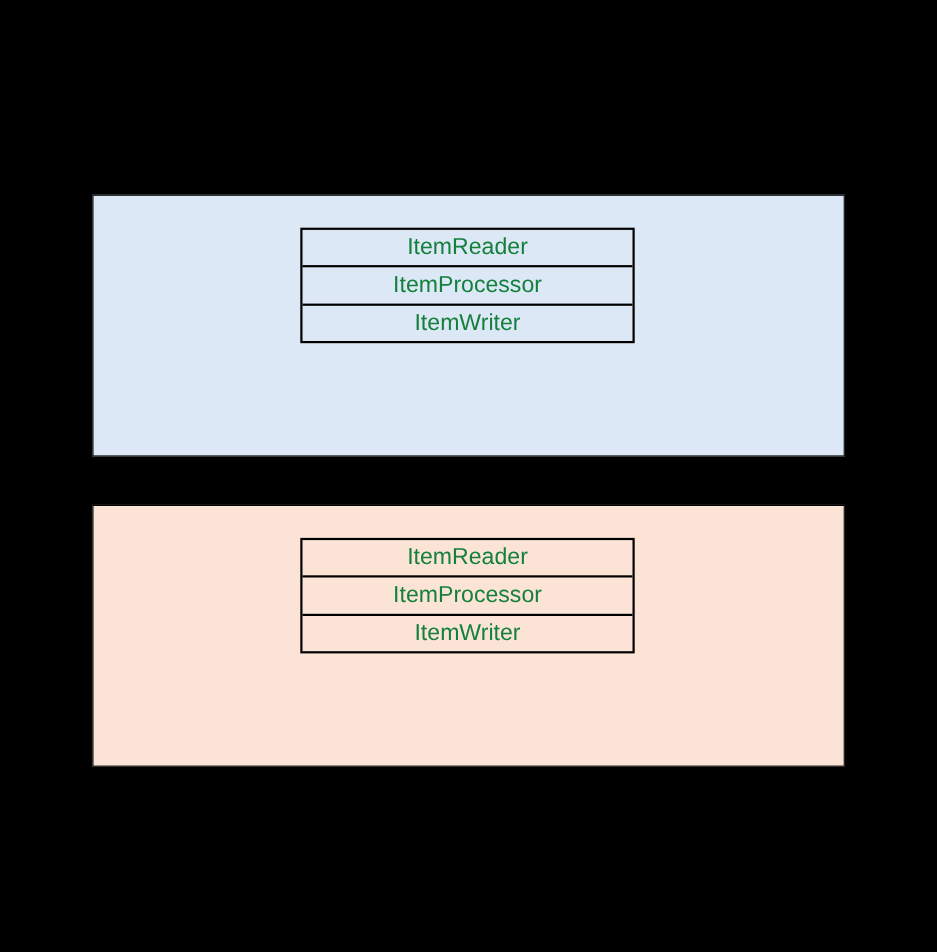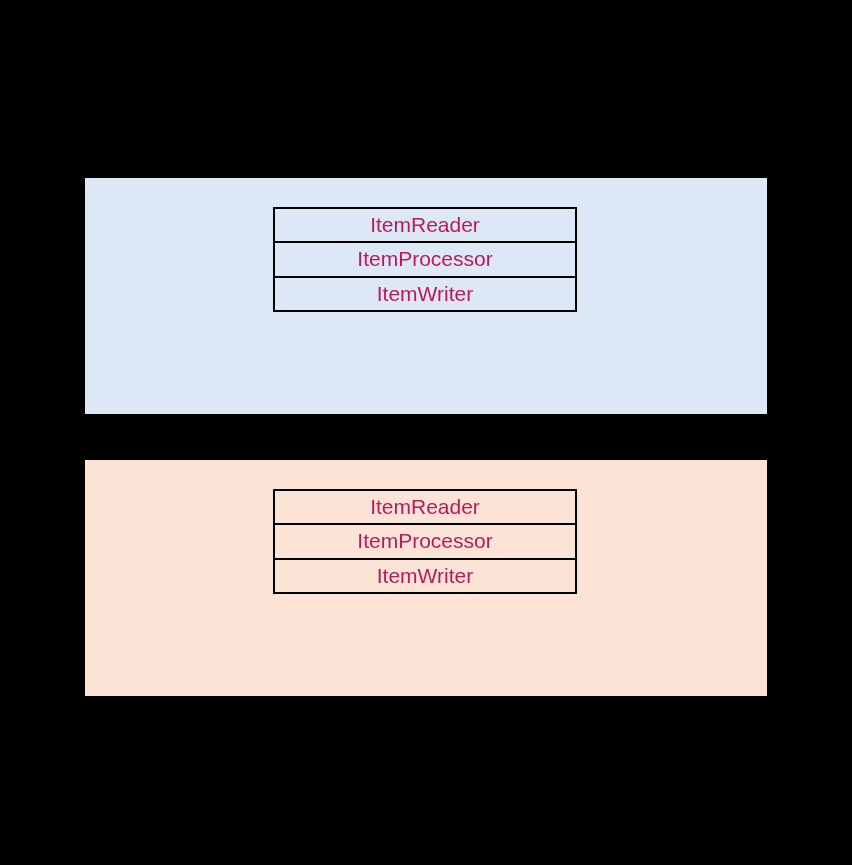--- a/index.html
+++ b/index.html
@@ -50,21 +50,21 @@
     border: 2px solid #000;
     display: flex;
     flex-direction: column;
   }
   .item-row {
     flex: 1;
     display: flex;
     align-items: center;
     justify-content: center;
     font-size: 21px;
-    color: #be185d;
+    color: #15803d;
     border-bottom: 2px solid #000;
   }
   .item-row:last-child { border-bottom: none; }
 </style>
 </head>
 <body>
 
 <div class="stage">
 
   <section class="step-group step-0" style="background-color: rgb(220, 232, 245);">

